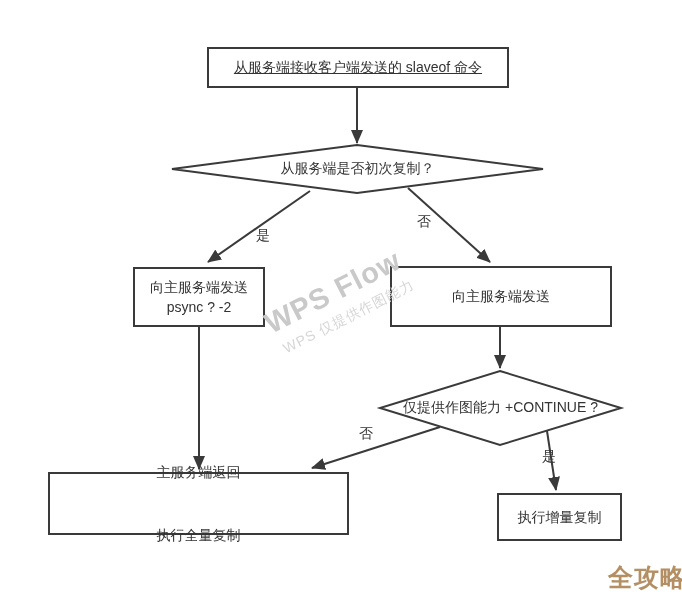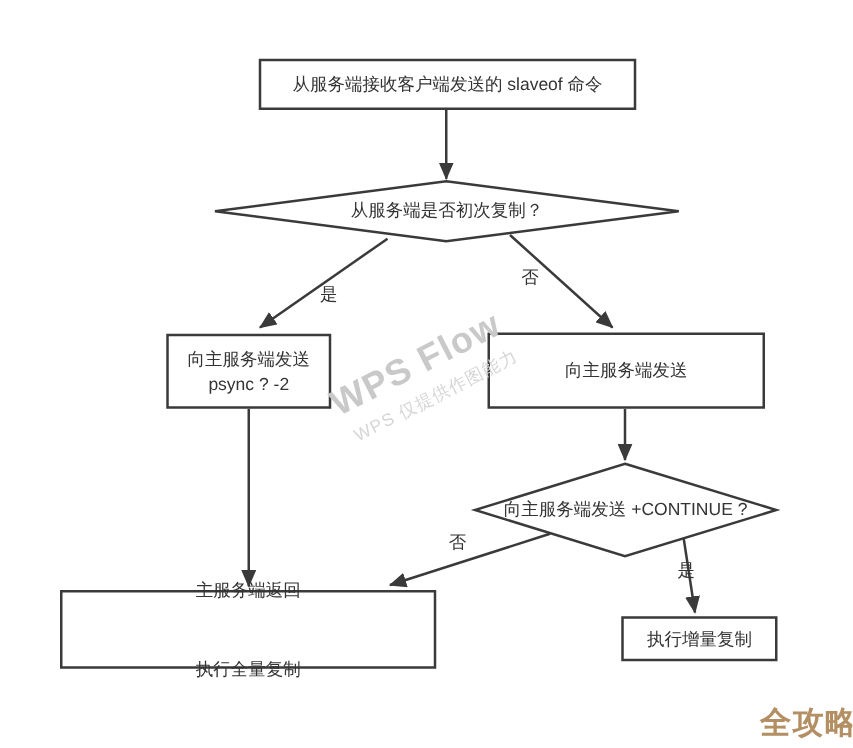--- a/index.html
+++ b/index.html
@@ -82,25 +82,25 @@
     position: absolute;
     left: 608px; top: 561px;
     font-size: 25px;
     font-weight: bold;
     color: var(--logo);
     letter-spacing: 1px;
     white-space: nowrap;
   }
 
   
-  .node-receive      { left: 207px; top: 47px;  width: 302px; height: 41px; }
+  .node-receive      { left: 207px; top: 47px;  width: 302px; height: 41px; text-decoration: underline; }
   .node-psync-full   { left: 133px; top: 267px; width: 132px; height: 60px; }
   .node-psync-part   { left: 390px; top: 266px; width: 222px; height: 61px; }
   .node-fullresync   { left: 48px;  top: 472px; width: 301px; height: 63px; gap: 42px; }
-  .node-incremental  { left: 497px; top: 493px; width: 125px; height: 36px; }
+  .node-incremental  { left: 497px; top: 493px; width: 125px; height: 48px; }
   .label-decision-1  { left: 172px; top: 145px; width: 371px; height: 48px; }
   .label-decision-2  { left: 380px; top: 371px; width: 241px; height: 74px; }
   .label-first-yes    { left: 263px; top: 236px; }
   .label-first-no     { left: 424px; top: 222px; }
   .label-continue-no  { left: 366px; top: 434px; }
   .label-continue-yes { left: 549px; top: 457px; }
 </style>
 </head>
 <body>
 
@@ -136,21 +136,21 @@
   <div class="node node-psync-full">
     <div>向主服务端发送</div>
     <div>psync ? -2</div>
   </div>
 
   <div class="node node-psync-part">
     <div>向主服务端发送</div>
   </div>
 
   <div class="diamond-label label-decision-2">
-    <div>向主服务端发送 +CONTINUE ?</div>
+    <div>仅提供作图能力 +CONTINUE ?</div>
   </div>
 
   <div class="node node-fullresync">
     <div>主服务端返回</div>
     <div>执行全量复制</div>
   </div>
 
   <div class="node node-incremental">
     <div>执行增量复制</div>
   </div>

